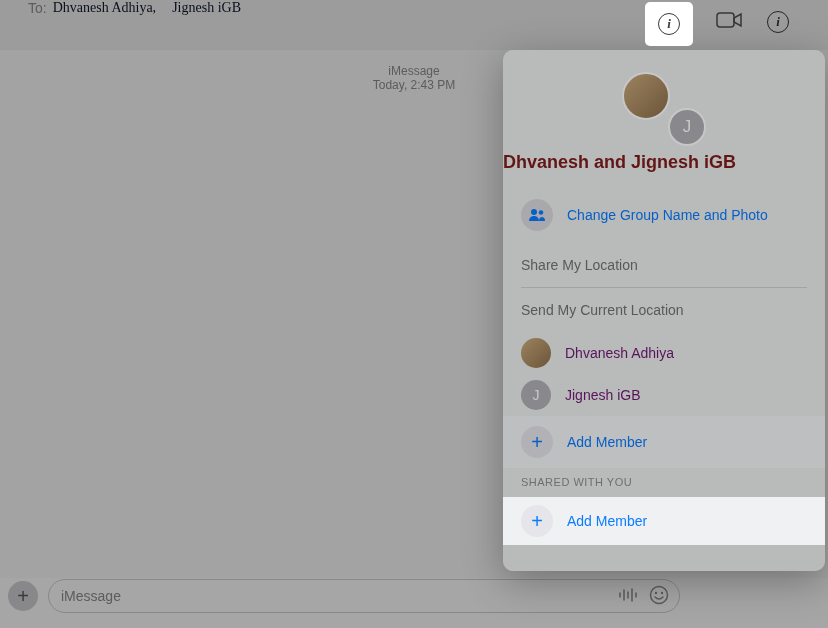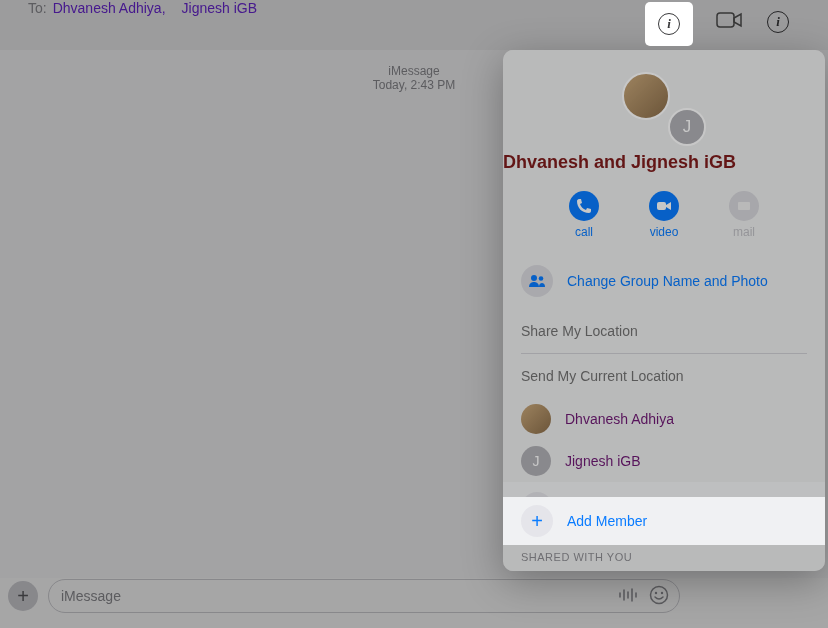--- a/index.html
+++ b/index.html
@@ -30,23 +30,24 @@
       background: #f0f0f2;
       position: relative;
       z-index: 1;
     }
     .to-label {
       color: #8e8e93;
       font-size: 14px;
       margin-right: 6px;
     }
     .recipient {
-      color: #6d28d9;
+      color: #0f172a;
       font-size: 14px;
       margin-right: 16px;
+      font-family: Liberation Serif, serif;
     }
     .header-spacer {
       flex: 1;
     }
     .header-icons {
       display: flex;
       gap: 14px;
       align-items: center;
     }
     .video-icon svg {
@@ -441,47 +442,20 @@
 </div>
 
 <div class="popover">
   <div class="popover-inner">
     <div class="avatars">
       <div class="avatar-lg"></div>
       <div class="avatar-initial">J</div>
     </div>
     <div class="group-title">Dhvanesh and Jignesh iGB</div>
 
-    <div class="action-row">
-      <div class="action-btn">
-        <div class="action-circle">
-          <svg viewBox="0 0 16 16">
-              <path d="M3 1 C2 1 1 2 1 3 C1 10 6 15 13 15 C 14 15 15 14 15 13 L15 11 L11 10 L10 12 C7 11 5 9 4 6 L6 5 L5 1 Z"></path>
-            </svg>
-        </div>
-        <span class="action-label">call</span>
-      </div>
-      <div class="action-btn">
-        <div class="action-circle">
-          <svg viewBox="0 0 16 16">
-              <rect x="1" y="4" width="9" height="8" rx="2"></rect>
-              <path d="M10 7 L15 4 V12 L10 9 Z"></path>
-            </svg>
-        </div>
-        <span class="action-label">video</span>
-      </div>
-      <div class="action-btn">
-        <div class="action-circle disabled">
-          <svg viewBox="0 0 16 16">
-              <rect x="2" y="4" width="12" height="8" rx="1" fill="#eee"></rect>
-            </svg>
-        </div>
-        <span class="action-label disabled">mail</span>
-      </div>
-    </div>
 
     <div class="section">
       <div class="change-row">
         <div class="small-circle">
           <svg viewBox="0 0 18 14">
               <circle cx="6" cy="4" r="3"></circle>
               <circle cx="13" cy="4.5" r="2.3"></circle>
               <path d="M1 13 C1 9 4 8 6 8 C8 8 11 9 11 13 Z"></path>
               <path d="M11 13 C11 10 12.5 9 14 9 C15.5 9 17 10 17 13 Z"></path>
             </svg>
@@ -502,20 +476,20 @@
     <div class="person-row">
       <div class="avatar-sm initial">J</div>
       <span class="person-name">Jignesh iGB</span>
     </div>
 
     <div class="add-member-row">
       <div class="plus-circle">+</div>
       <span class="link-text">Add Member</span>
     </div>
 
-    <div class="section-label" style="margin-top:17px;">SHARED WITH YOU</div>
+    <div class="section-label" style="margin-top:8px;">SHARED WITH YOU</div>
   </div>
 </div>
 
 <div class="add-member-highlight">
   <div class="plus-circle">+</div>
   <span class="link-text">Add Member</span>
 </div>
 
 </body></html>

